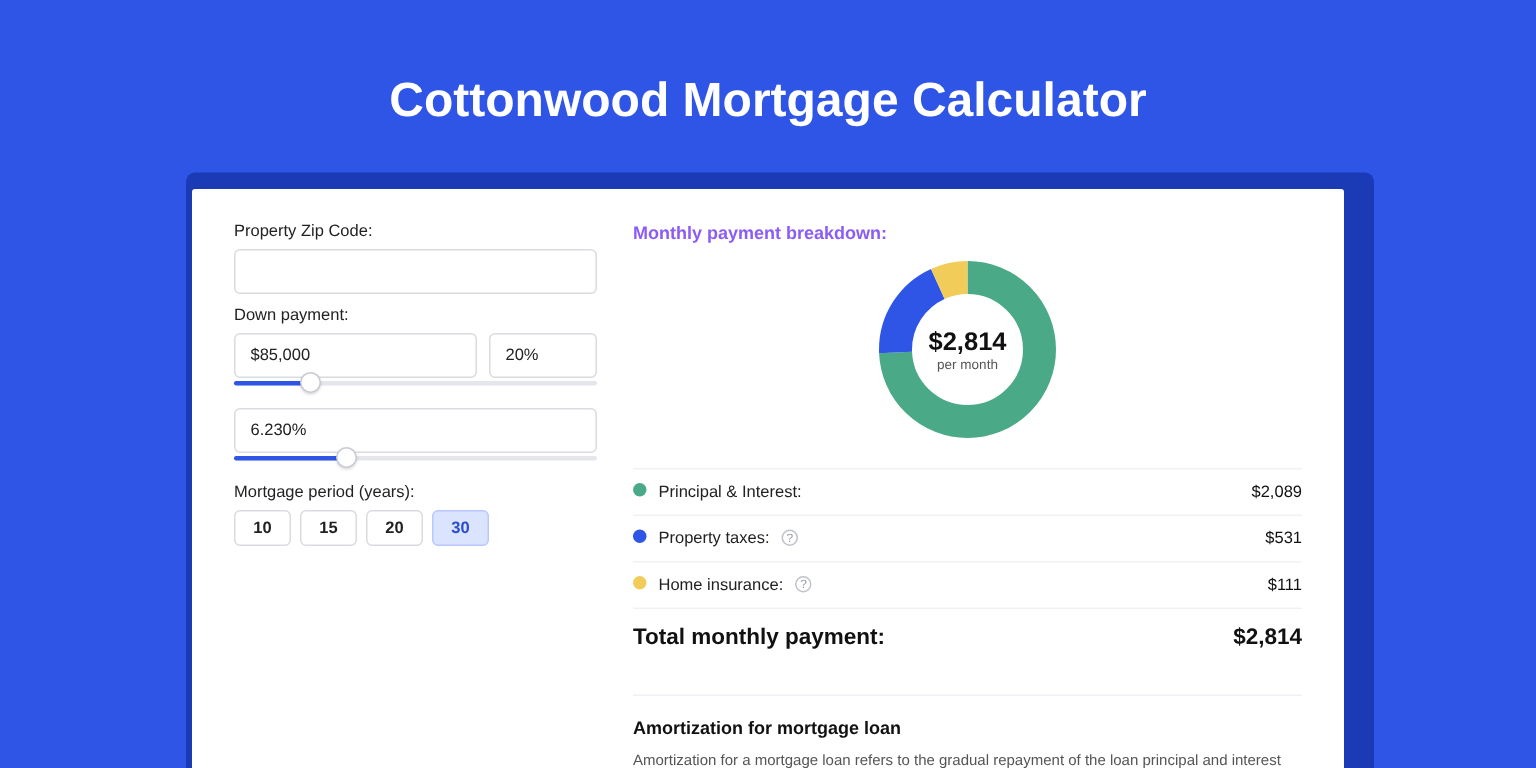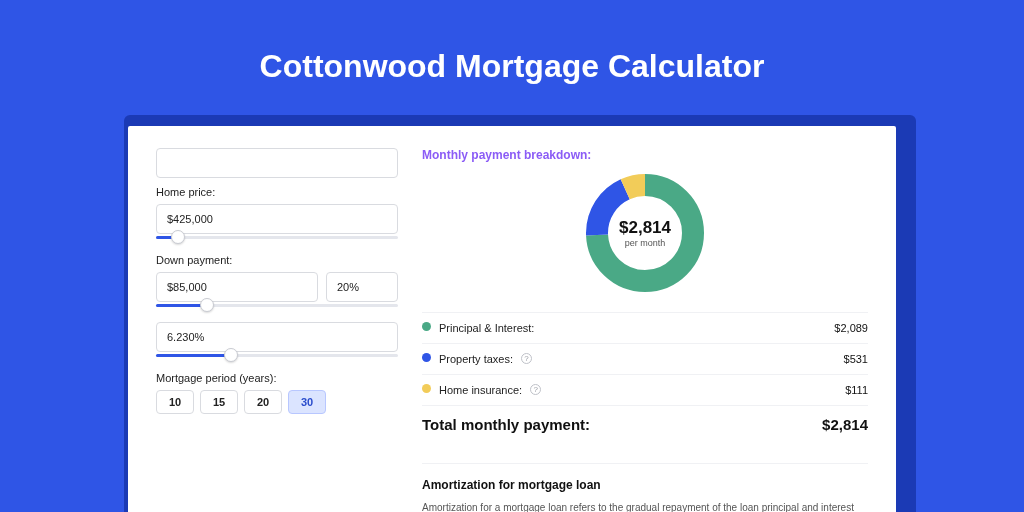--- a/index.html
+++ b/index.html
@@ -48,32 +48,24 @@
 </head>
 <body>
 
 <div class="title">Cottonwood Mortgage Calculator</div>
 <div class="shadow"></div>
 
 <div class="card">
   <div class="col-left">
 
     <div class="field">
+      <div class="lbl">Property Zip Code:</div>
       <input class="input" value="" style="">
     </div>
 
-    <div class="field">
-      <div class="lbl">Home price:</div>
-      <input class="input" value="$425,000" style="">
-      <div class="slider">
-        <div class="track"></div>
-        <div class="fill" style="width:8%"></div>
-        <div class="thumb" style="left:6%"></div>
-      </div>
-    </div>
 
     <div class="field">
       <div class="lbl">Down payment:</div>
       <div class="row2">
         <input class="input" value="$85,000" style="">
         <input class="input" value="20%" style="">
       </div>
       <div class="slider">
         <div class="track"></div>
         <div class="fill" style="width:20%"></div>

